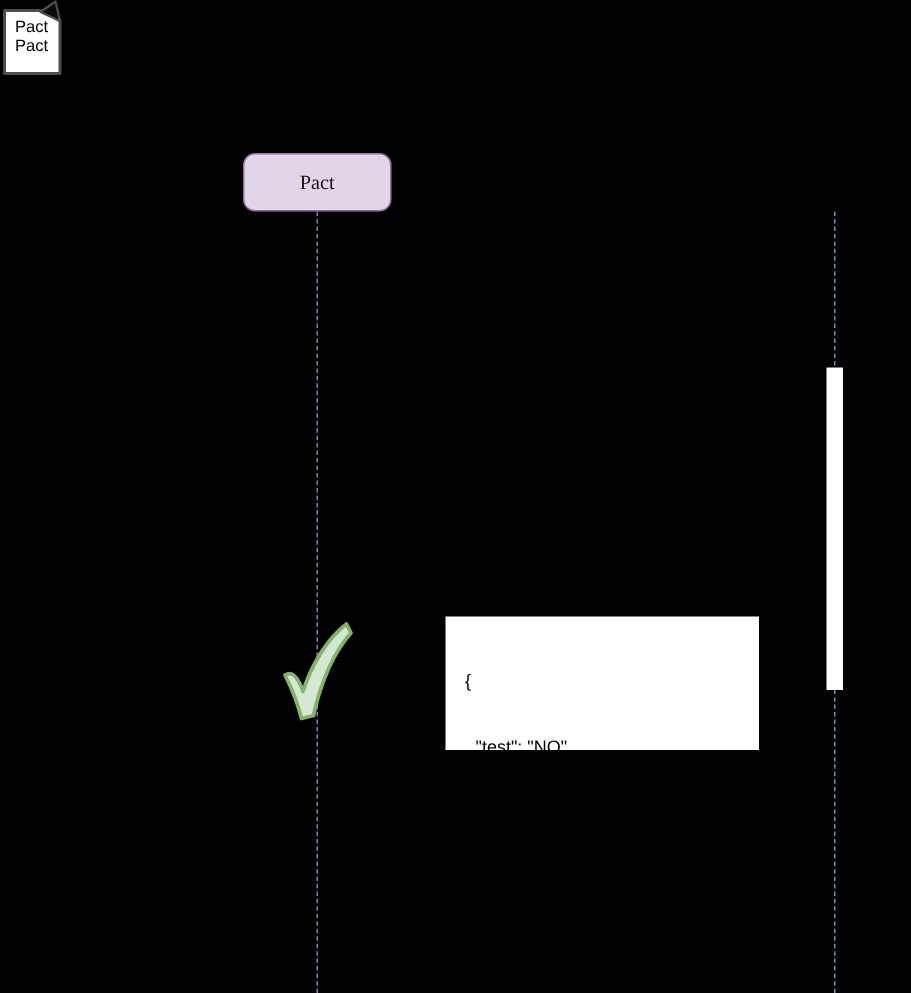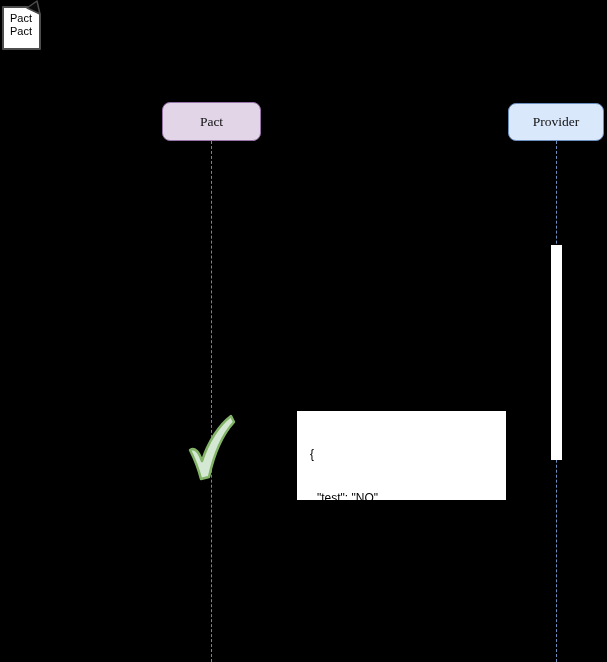--- a/index.html
+++ b/index.html
@@ -83,23 +83,20 @@
       <span>Pact</span>
     </div>
   </div>
 
   <div class="lifeline lifeline-pact"></div>
   <div class="lifeline lifeline-provider"></div>
 
   <div class="actor actor-pact">
     <span>Pact</span>
   </div>
-  <div class="actor actor-provider">
-    <span>Provider</span>
-  </div>
 
   <div class="activation"></div>
 
   <div class="check">
     <svg width="48" height="69" viewBox="0 0 48 69">
       <path d="M2 37 C7 34 11 39 14 48 C20 29 31 12 43 3 L46 9 C35 21 26 41 21 64 L13 66 C10 54 6 45 2 37 Z" fill="#d5e8d4" stroke="#82b366" stroke-width="2.5" stroke-linejoin="round"></path>
     </svg>
   </div>
 
   <div class="json-box">

